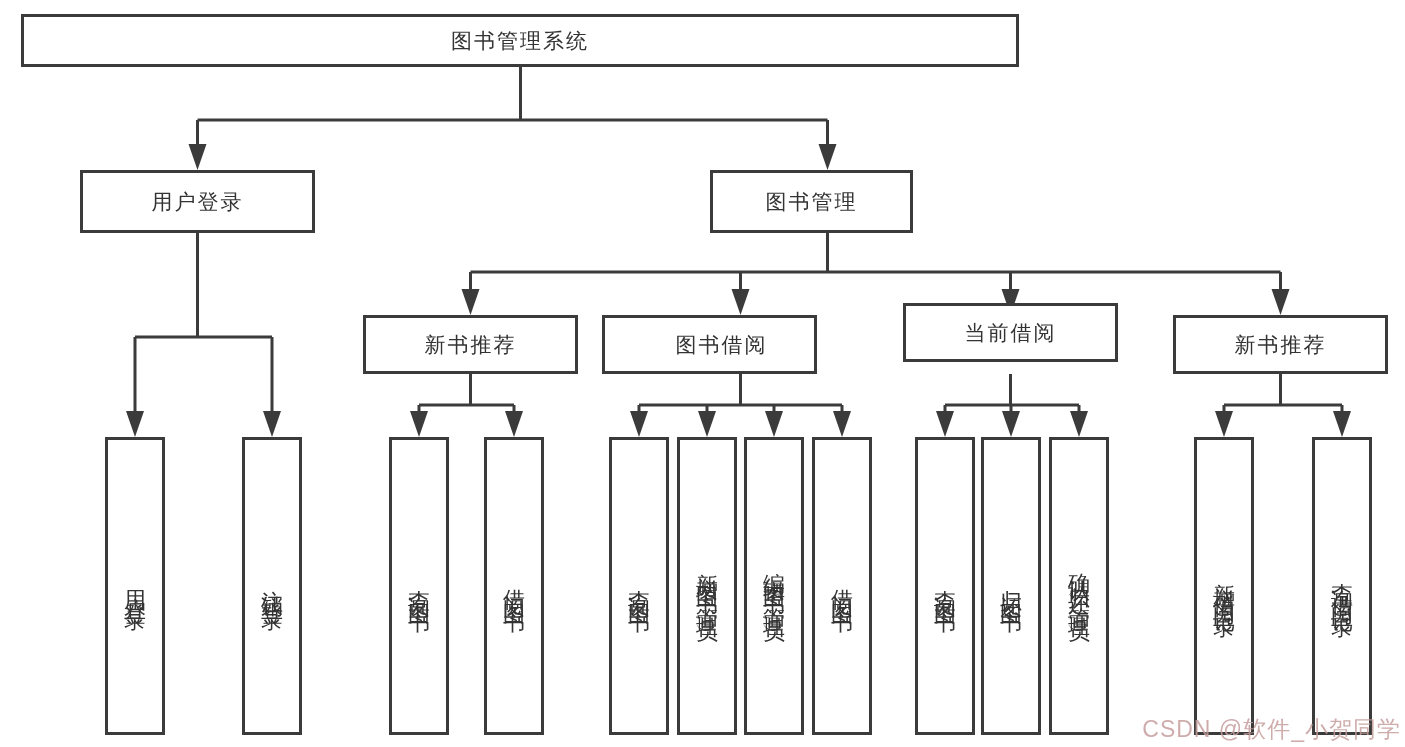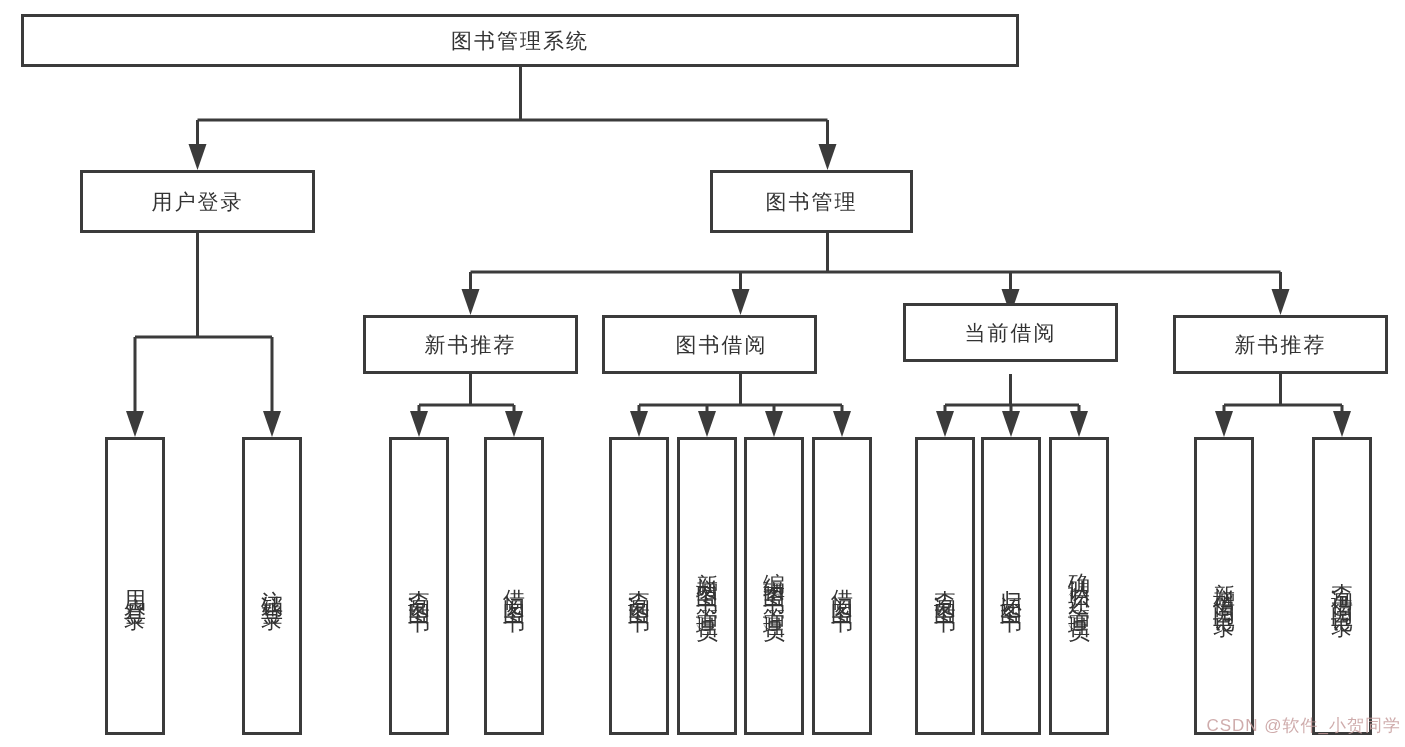--- a/index.html
+++ b/index.html
@@ -59,21 +59,21 @@
     text-orientation: mixed;
     font-size: 22px;
     letter-spacing: 7px;
     line-height: 1;
     white-space: nowrap;
   }
   .watermark {
     position: absolute;
     right: 4px;
     top: 714px;
-    font-size: 17px;
+    font-size: 23px;
     letter-spacing: 1px;
     z-index: 3;
     opacity: 0.85;
     white-space: nowrap;
   }
 </style>
 </head>
 <body>
 
 <div class="canvas">

